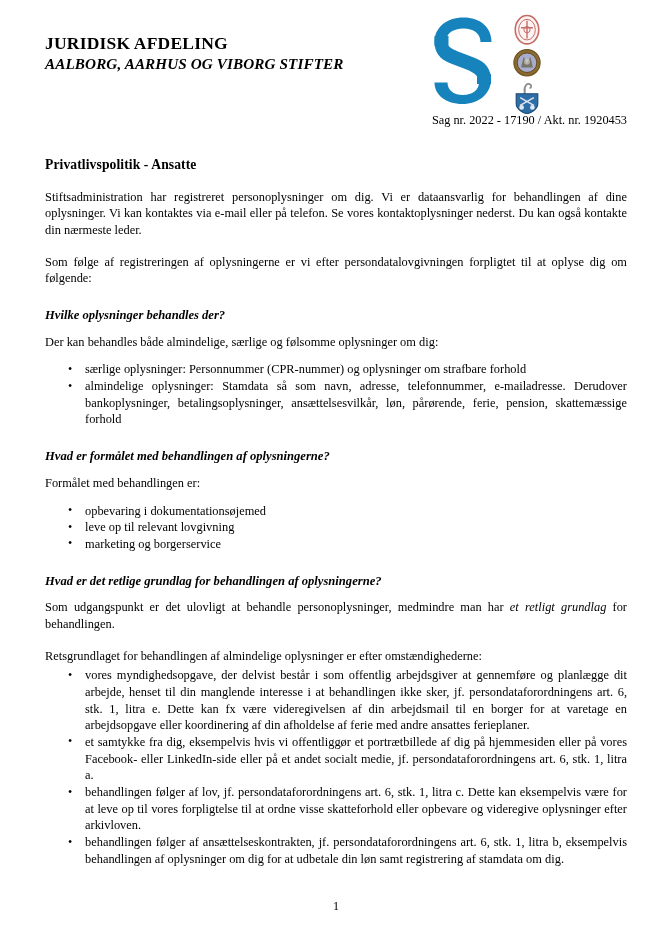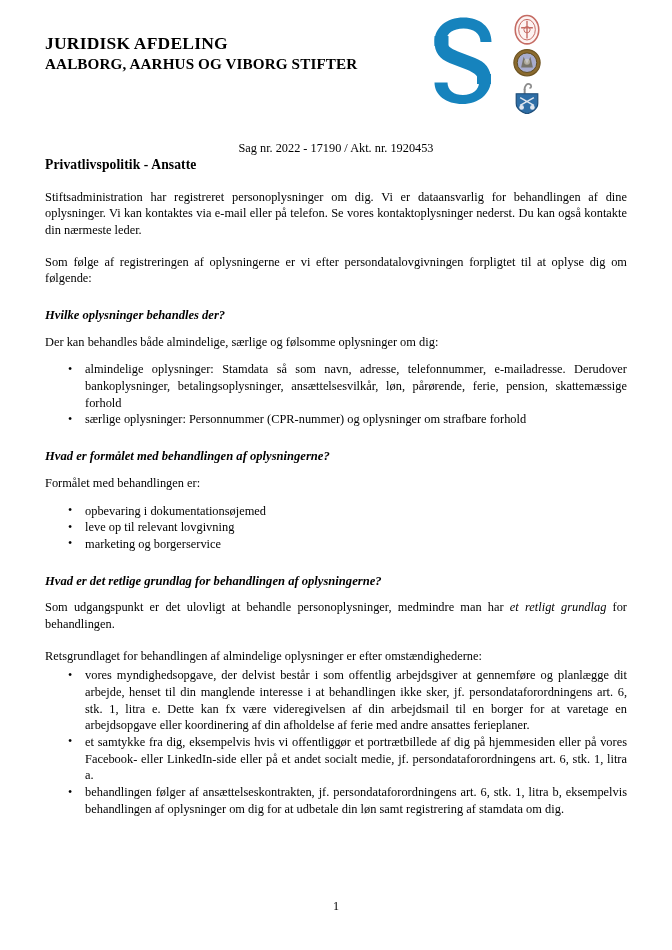--- a/index.html
+++ b/index.html
@@ -46,20 +46,21 @@
     line-height: 1.28;
     white-space: nowrap;
   }
   .org-line2 {
     font-family: "Liberation Serif", "DejaVu Serif", serif;
     font-weight: bold;
     font-size: 15.2px;
     letter-spacing: 0.1px;
     line-height: 1.3;
     white-space: nowrap;
+    font-style: italic;
   }
 
   .logo-area {
     position: absolute;
     right: 16px;
     top: 12px;
     width: 112px;
     height: 100px;
   }
   .paragraph-mark {
@@ -82,23 +83,23 @@
     gap: 3px;
   }
   .seal {
     display: block;
   }
 
   
   .case-no {
     position: absolute;
     left: 45px;
-    top: 140px;
+    top: 112px;
     width: 582px;
-    text-align: center;
+    text-align: right;
     font-size: 12.3px;
     line-height: 1.35;
   }
 
   
   .content {
     position: absolute;
     left: 45px;
     top: 156px;
     width: 582px;
@@ -239,39 +240,40 @@
 
     <h1 class="doc-title">Privatlivspolitik - Ansatte</h1>
 
     <p class="body-text">Stiftsadministration har registreret personoplysninger om dig. Vi er dataansvarlig for behandlingen af dine oplysninger. Vi kan kontaktes via e-mail eller på telefon. Se vores kontaktoplysninger nederst. Du kan også kontakte din nærmeste leder.</p>
 
     <p class="body-text">Som følge af registreringen af oplysningerne er vi efter persondatalovgivningen forpligtet til at oplyse dig om følgende:</p>
 
     <h2 class="section-head">Hvilke oplysninger behandles der?</h2>
     <p class="body-text tight">Der kan behandles både almindelige, særlige og følsomme oplysninger om dig:</p>
     <ul class="bullets">
+      <li>særlige oplysninger: Personnummer (CPR-nummer) og oplysninger om strafbare forhold</li>
       <li>almindelige oplysninger: Stamdata så som navn, adresse, telefonnummer, e-mailadresse. Derudover bankoplysninger, betalingsoplysninger, ansættelsesvilkår, løn, pårørende, ferie, pension, skattemæssige forhold</li>
-      <li>særlige oplysninger: Personnummer (CPR-nummer) og oplysninger om strafbare forhold</li>
     </ul>
 
     <h2 class="section-head">Hvad er formålet med behandlingen af oplysningerne?</h2>
     <p class="body-text tight">Formålet med behandlingen er:</p>
     <ul class="bullets">
       <li>opbevaring i dokumentationsøjemed</li>
       <li>leve op til relevant lovgivning</li>
       <li>marketing og borgerservice</li>
     </ul>
 
     <h2 class="section-head">Hvad er det retlige grundlag for behandlingen af oplysningerne?</h2>
     <p class="body-text tight"><span>Som udgangspunkt er det ulovligt at behandle personoplysninger, medmindre man har </span><span class="ital">et retligt grundlag</span><span> for behandlingen.</span></p>
 
     <p class="body-text">Retsgrundlaget for behandlingen af almindelige oplysninger er efter omstændighederne:</p>
     <ul class="bullets tighter">
       <li>vores myndighedsopgave, der delvist består i som offentlig arbejdsgiver at gennemføre og planlægge dit arbejde, henset til din manglende interesse i at behandlingen ikke sker, jf. persondataforordningens art. 6, stk. 1, litra e. Dette kan fx være videregivelsen af din arbejdsmail til en borger for at varetage en arbejdsopgave eller koordinering af din afholdelse af ferie med andre ansattes ferieplaner.</li>
       <li>et samtykke fra dig, eksempelvis hvis vi offentliggør et portrætbillede af dig på hjemmesiden eller på vores Facebook- eller LinkedIn-side eller på et andet socialt medie, jf. persondataforordningens art. 6, stk. 1, litra a.</li>
+      <li>behandlingen følger af lov, jf. persondataforordningens art. 6, stk. 1, litra c. Dette kan eksempelvis være for at leve op til vores forpligtelse til at ordne visse skatteforhold eller opbevare og videregive oplysninger efter arkivloven.</li>
       <li>behandlingen følger af ansættelseskontrakten, jf. persondataforordningens art. 6, stk. 1, litra b, eksempelvis behandlingen af oplysninger om dig for at udbetale din løn samt registrering af stamdata om dig.</li>
     </ul>
 
   </div>
 
   <div class="page-number">1</div>
 
 </div>
 
 </body></html>

